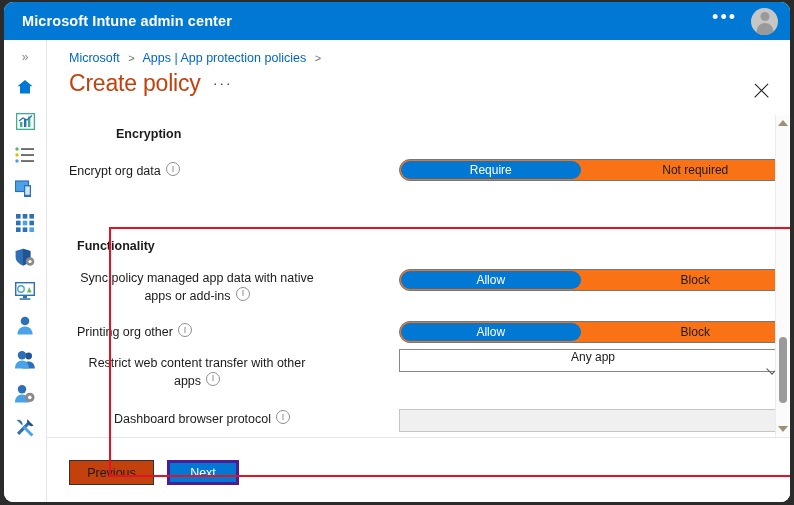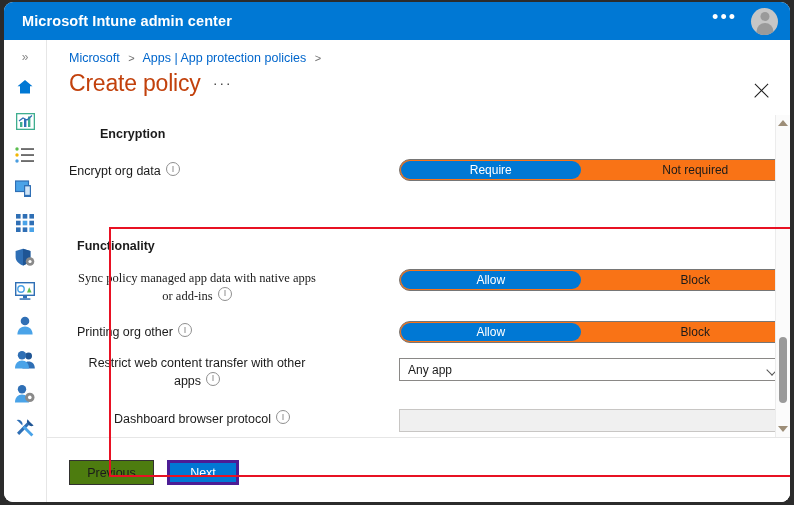--- a/index.html
+++ b/index.html
@@ -362,21 +362,21 @@
     display: flex;
     align-items: center;
     justify-content: center;
     cursor: pointer;
     box-sizing: border-box;
   }
   .btn-secondary {
     left: 22px;
     width: 85px;
     border: 1px solid #323130;
-    background: #4d7c0f;
+    background: #c2410c;
     color: #1b1b1b;
   }
   .btn-primary {
     left: 120px;
     width: 72px;
     background: #0078d4;
     border: 3px solid #4c1d95;
     color: #ffffff;
   }
 </style>
@@ -534,52 +534,52 @@
 
     <div class="page-title-row">
       <div class="page-title">Create policy</div>
       <div class="page-ellipsis">···</div>
     </div>
 
     <div class="close-x"></div>
 
     <div class="form-area">
 
-      <div class="section-head" style="left:22px; top:12px;padding-left:31px;">Encryption</div>
+      <div class="section-head" style="left:38px; top:12px;padding-left:31px;">Encryption</div>
 
       <div class="row-label" style="left:22px; top:47px;">
         <span>Encrypt org data</span><span class="info-icon"></span>
       </div>
       <div class="toggle" style="top:44px;">
         <div class="seg on">Require</div>
         <div class="seg">Not required</div>
       </div>
 
       <div class="section-head" style="left:30px; top:124px;">Functionality</div>
 
-      <div class="row-label" style="left:30px; top:155px; width:250px;font-family:Liberation Serif, serif;">
+      <div class="row-label" style="left:30px; top:155px; width:250px;">
         <span>Sync policy managed app data with native apps or add-ins</span><span class="info-icon"></span>
       </div>
       <div class="toggle" style="top:154px;">
         <div class="seg on">Allow</div>
         <div class="seg">Block</div>
       </div>
 
       <div class="row-label" style="left:30px; top:208px;">
         <span>Printing org other</span><span class="info-icon"></span>
       </div>
       <div class="toggle" style="top:206px;">
         <div class="seg on">Allow</div>
         <div class="seg">Block</div>
       </div>
 
       <div class="row-label" style="left:30px; top:240px; width:250px;">
         <span>Restrict web content transfer with other apps</span><span class="info-icon"></span>
       </div>
-      <div class="field" style="top:243px;">
+      <div class="field" style="top:234px;flex-direction:column;">
         <span>Any app</span>
         <span class="chev"></span>
       </div>
 
       <div class="row-label" style="left:67px; top:295px;">
         <span>Dashboard browser protocol</span><span class="info-icon"></span>
       </div>
       <div class="field disabled" style="top:294px;">
         <span></span>
       </div>

